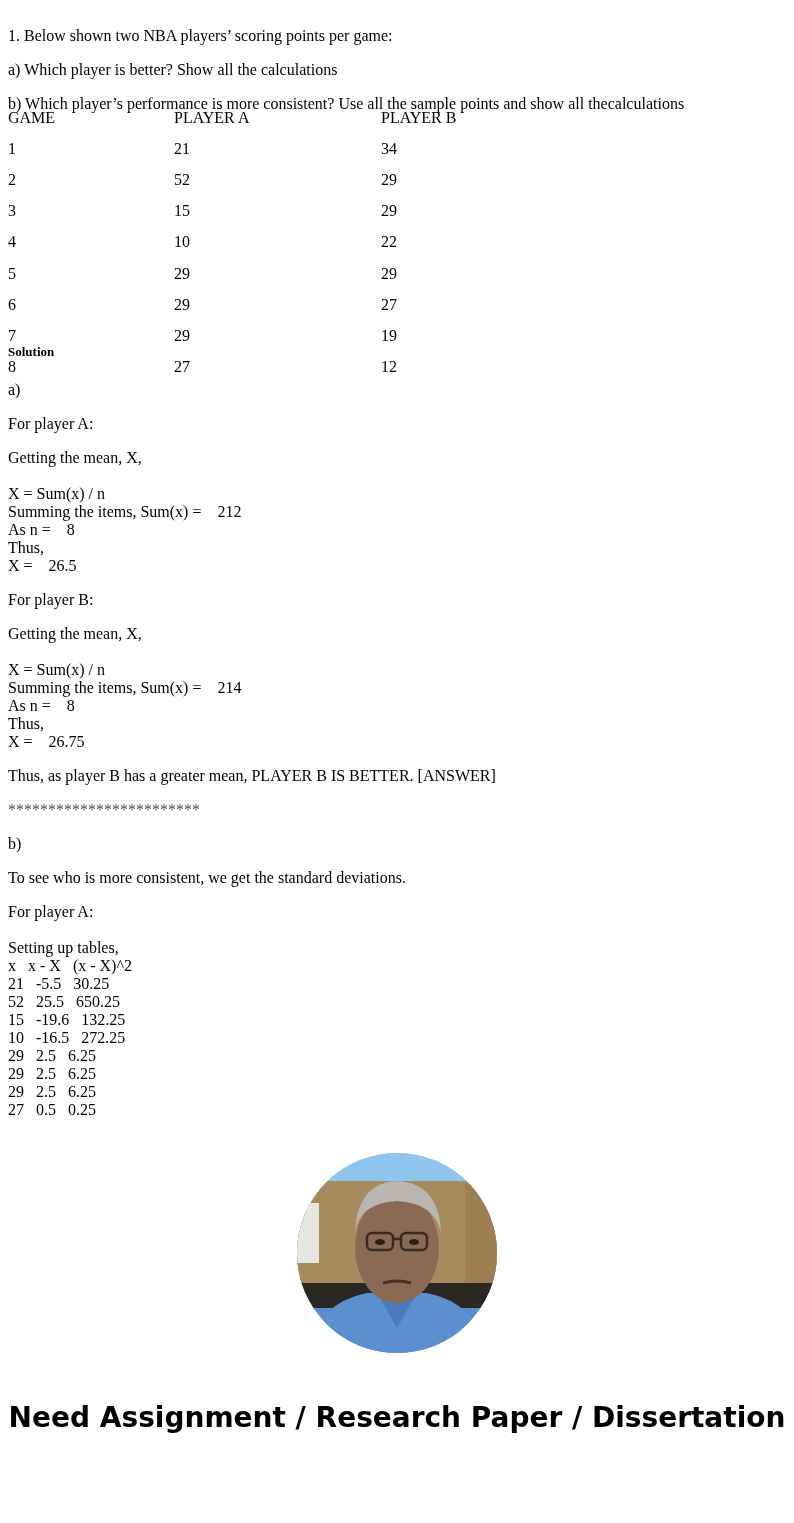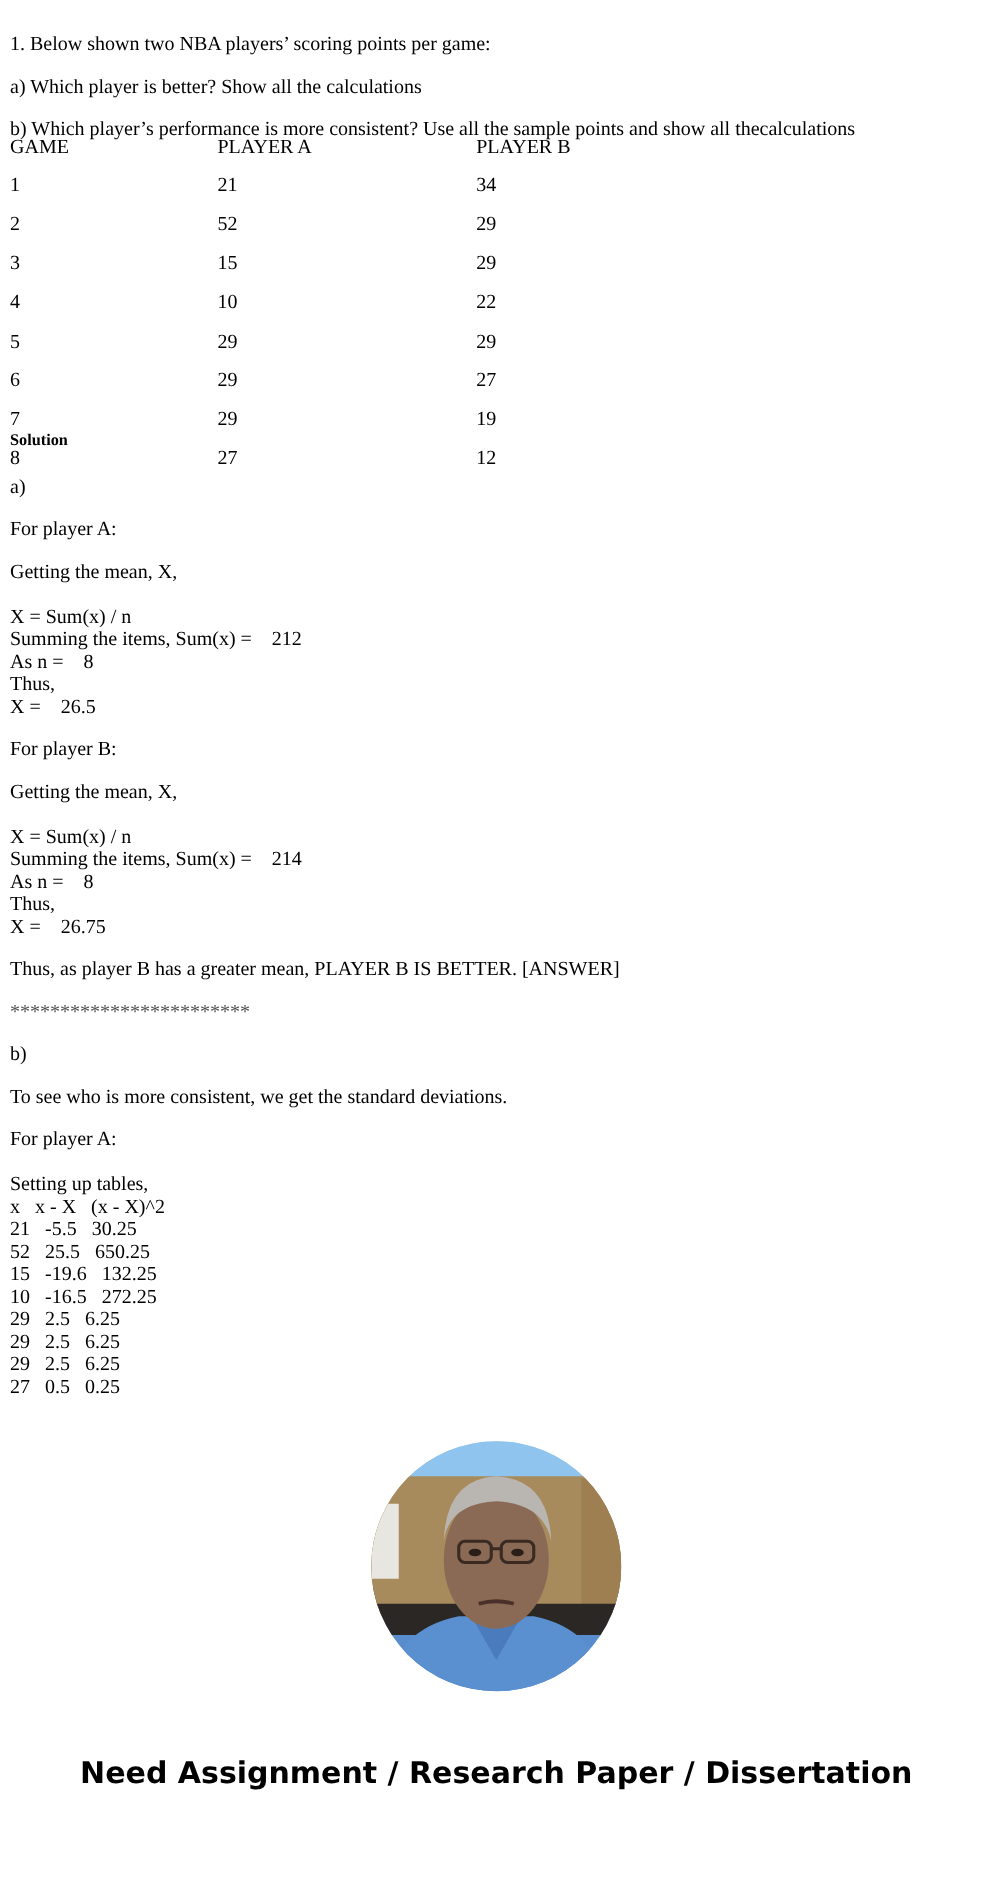--- a/index.html
+++ b/index.html
@@ -16,21 +16,21 @@
   .block { position: absolute; left: 8px; line-height: 18px; white-space: pre; }
   .stars { color: #555; letter-spacing: 0px; }
   .avatar {
     position: absolute; left: 297px; top: 1153px; width: 200px; height: 200px;
     border-radius: 50%; overflow: hidden;
     background: linear-gradient(180deg, #8fc3ec 0%, #a9cfe9 12%, #b59a6b 14%, #a78a5a 55%, #2d2a27 62%, #5c8fcf 70%, #4f86cb 100%);
   }
   .footer {
     position: absolute; left: 0; top: 1403px; width: 794px; text-align: center;
     font-family: "DejaVu Sans", "Liberation Sans", sans-serif; font-weight: bold;
-    font-size: 24px; line-height: 30px; color: #000;
+    font-size: 28px; line-height: 30px; color: #000;
   }
 </style>
 </head>
 <body>
 
 <div class="abs" style="top:8px">1. Below shown two NBA players’ scoring points per game:</div>
 <div class="abs" style="top:42px">a) Which player is better? Show all the calculations</div>
 <div class="abs" style="top:76px">b) Which player’s performance is more consistent? Use all the sample points and show all thecalculations</div>
 
 <div>

